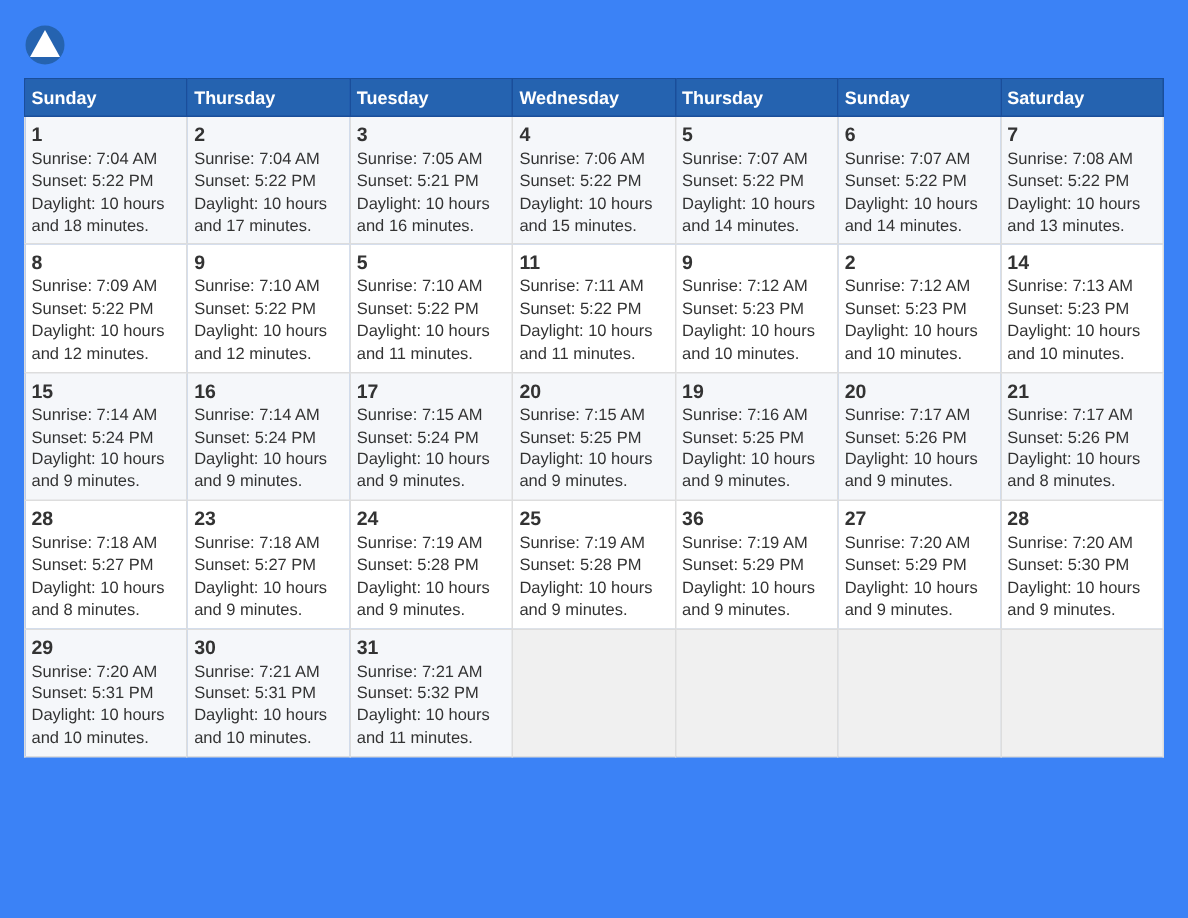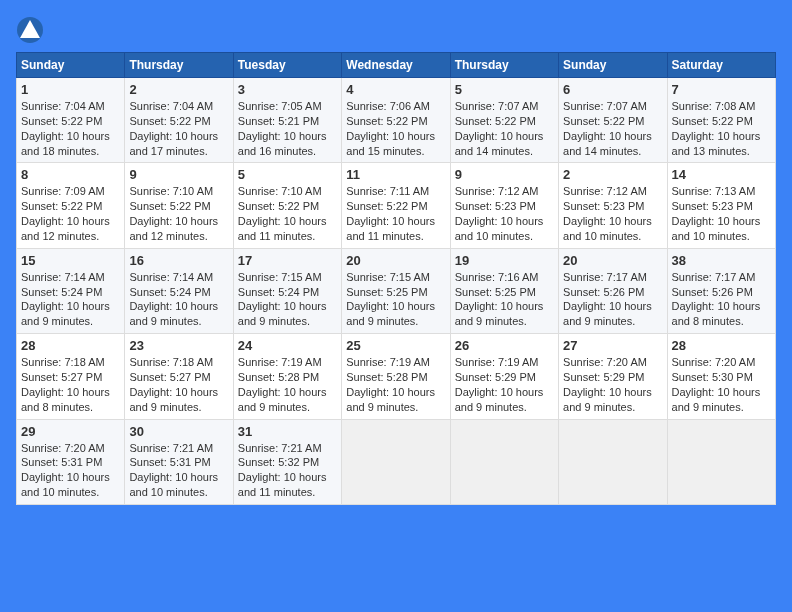--- a/index.html
+++ b/index.html
@@ -219,21 +219,21 @@
   </td>
           <td>
     <span class="day-num">19</span>
     <span class="day-info">Sunrise: 7:16 AM<br>Sunset: 5:25 PM<br>Daylight: 10 hours and 9 minutes.</span>
   </td>
           <td>
     <span class="day-num">20</span>
     <span class="day-info">Sunrise: 7:17 AM<br>Sunset: 5:26 PM<br>Daylight: 10 hours and 9 minutes.</span>
   </td>
           <td>
-    <span class="day-num">38</span>
+    <span class="day-num">21</span>
     <span class="day-info">Sunrise: 7:17 AM<br>Sunset: 5:26 PM<br>Daylight: 10 hours and 8 minutes.</span>
   </td>
         </tr>
         <tr>
           <td>
     <span class="day-num">28</span>
     <span class="day-info">Sunrise: 7:18 AM<br>Sunset: 5:27 PM<br>Daylight: 10 hours and 8 minutes.</span>
   </td>
           <td>
     <span class="day-num">23</span>
@@ -241,21 +241,21 @@
   </td>
           <td>
     <span class="day-num">24</span>
     <span class="day-info">Sunrise: 7:19 AM<br>Sunset: 5:28 PM<br>Daylight: 10 hours and 9 minutes.</span>
   </td>
           <td>
     <span class="day-num">25</span>
     <span class="day-info">Sunrise: 7:19 AM<br>Sunset: 5:28 PM<br>Daylight: 10 hours and 9 minutes.</span>
   </td>
           <td>
-    <span class="day-num">26</span>
+    <span class="day-num">36</span>
     <span class="day-info">Sunrise: 7:19 AM<br>Sunset: 5:29 PM<br>Daylight: 10 hours and 9 minutes.</span>
   </td>
           <td>
     <span class="day-num">27</span>
     <span class="day-info">Sunrise: 7:20 AM<br>Sunset: 5:29 PM<br>Daylight: 10 hours and 9 minutes.</span>
   </td>
           <td>
     <span class="day-num">28</span>
     <span class="day-info">Sunrise: 7:20 AM<br>Sunset: 5:30 PM<br>Daylight: 10 hours and 9 minutes.</span>
   </td>

